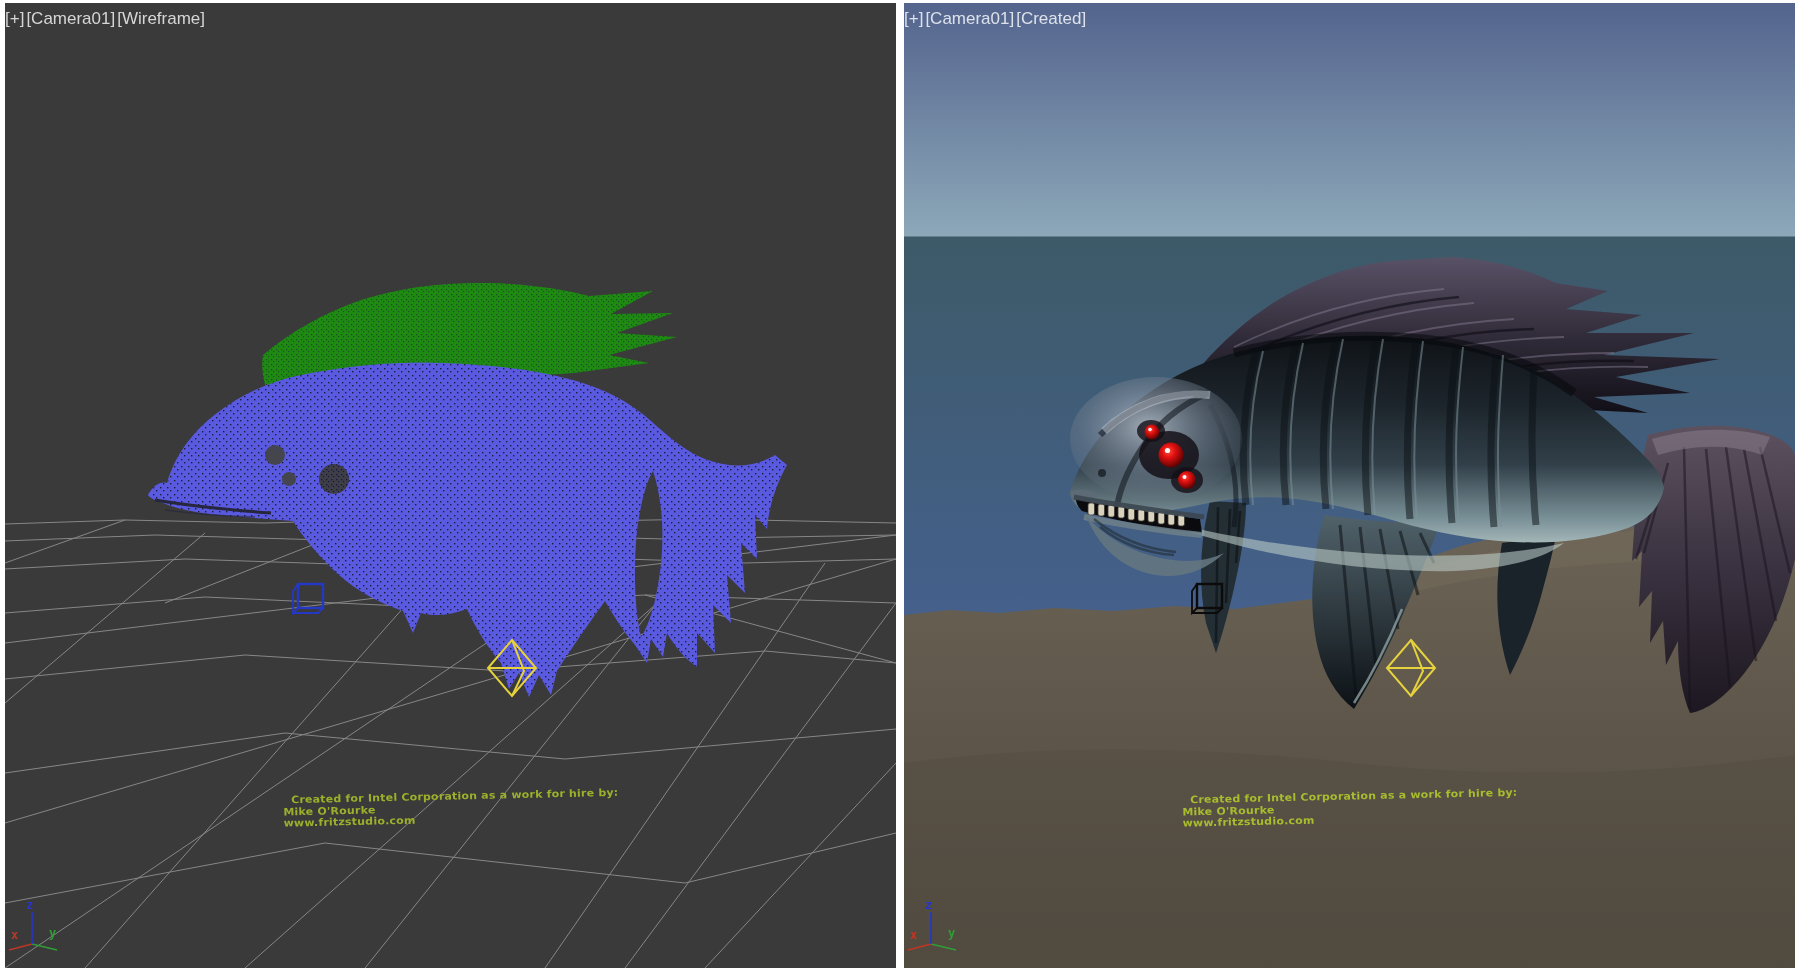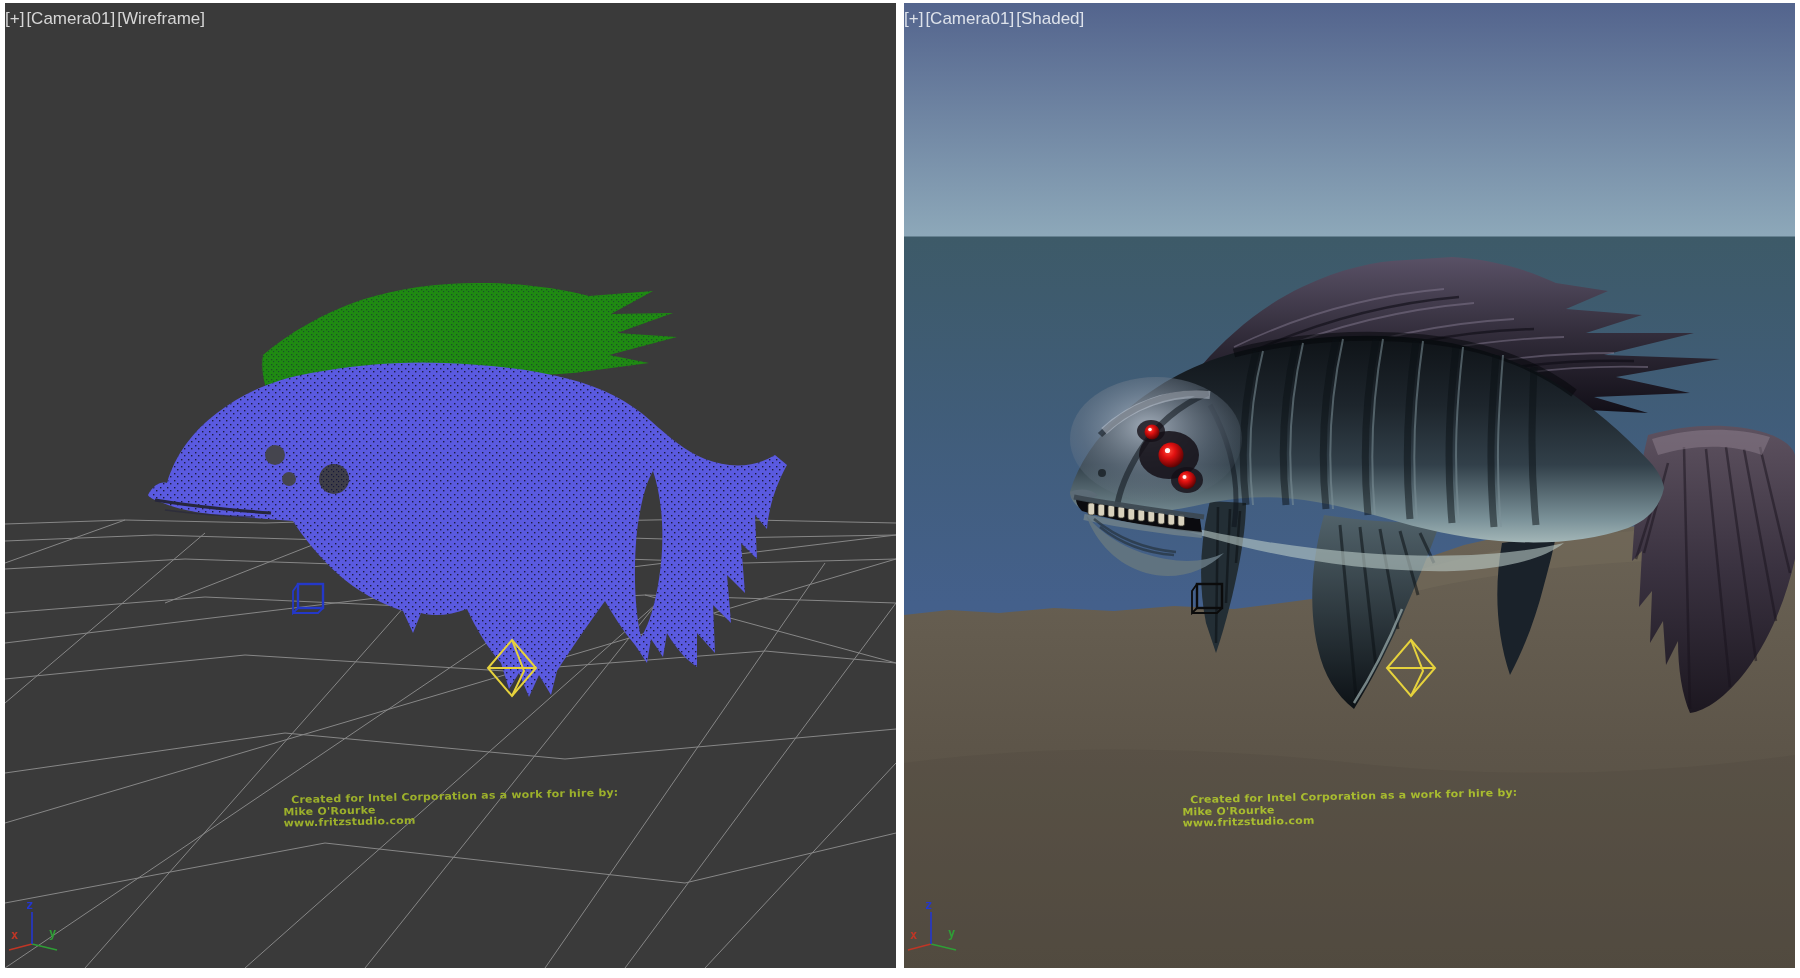--- a/index.html
+++ b/index.html
@@ -307,21 +307,21 @@
         <line x1="27" y1="941" x2="4" y2="947" stroke="#bf3626" stroke-width="1.6"></line>
         <line x1="27" y1="941" x2="52" y2="947" stroke="#2f9e36" stroke-width="1.6"></line>
         <line x1="27" y1="941" x2="27" y2="909" stroke="#2436cf" stroke-width="1.6"></line>
         <text class="axis-text" x="6" y="936" fill="#bf3626">x</text>
         <text class="axis-text" x="44" y="934" fill="#2f9e36">y</text>
         <text class="axis-text" x="21" y="906" fill="#2436cf">z</text>
       </g>
     </svg>
 
     <div class="vp-label">
-      <span>[+]</span><span>[Camera01]</span><span>[Shaded]</span>
+      <span>[+]</span><span>[Camera01]</span><span>[Created]</span>
     </div>
 
     <div class="credit">
       <div class="l1">Created for Intel Corporation as a work for hire by:</div>
       <div class="l2">Mike O'Rourke</div>
       <div class="l3">www.fritzstudio.com</div>
     </div>
   </div>
 
 </div>

